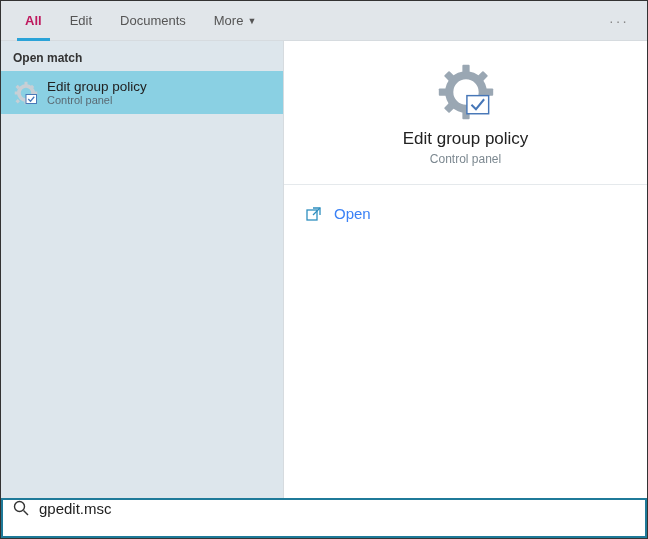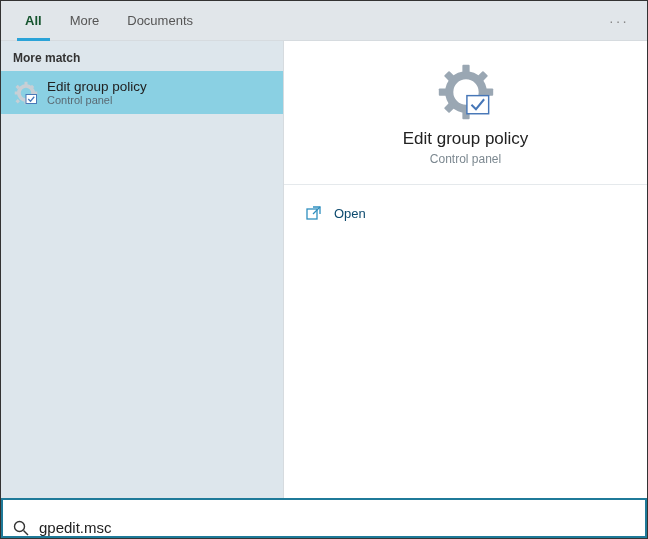--- a/index.html
+++ b/index.html
@@ -26,21 +26,21 @@
     .tab {
       padding: 0 14px;
       height: 40px;
       display: flex;
       align-items: center;
       font-size: 13px;
       color: #555;
       cursor: pointer;
       position: relative;
     }
-    .tab.active { color: #14532d; font-weight: 600; }
+    .tab.active { color: #be185d; font-weight: 600; }
     .tab.active::after {
       content: "";
       position: absolute;
       left: 6px; right: 6px; bottom: 0;
       height: 3px;
       background: #2aa3d8;
     }
     .tab .caret {
       margin-left: 4px;
       font-size: 9px;
@@ -121,40 +121,40 @@
     }
     .actions {
       padding: 14px 18px;
     }
     .action-row {
       display: flex;
       align-items: center;
       gap: 12px;
       padding: 6px 4px;
       cursor: pointer;
-      font-size: 13px;
-      color: #0c4a6e;
+      font-size: 15px;
+      color: #3b82f6;
     }
     .action-row .action-icon {
       width: 16px; height: 16px;
       display: flex; align-items: center; justify-content: center;
       color: #2f8fbf;
     }
     
     .search-bar {
       position: absolute;
       left: 0; right: 0; bottom: 0;
       height: 40px;
       background: #fff;
       border-top: 2px solid #1f7a99;
       border-left: 2px solid #1f7a99;
       border-right: 2px solid #1f7a99;
       border-bottom: 2px solid #1f7a99;
       display: flex;
-      align-items: flex-end;
+      align-items: flex-start;
       padding: 0 10px;
     }
     .search-bar .search-icon {
       width: 16px; height: 16px;
       color: #333;
       margin-right: 10px;
     }
     .search-bar input {
       border: none;
       outline: none;
@@ -166,31 +166,35 @@
     }
   </style>
 </head>
 <body>
 
 <div class="tabs">
   <div class="tab active">
       <span>All</span>
     </div>
   <div class="tab">
-      <span>More</span>
+      <span>Edit</span>
     </div>
   <div class="tab">
       <span>Documents</span>
     </div>
+  <div class="tab">
+    <span>More</span>
+    <span class="caret">▼</span>
+  </div>
   <div class="menu-more-dots">···</div>
 </div>
 
 <div class="main">
   <div class="left">
-    <div class="section-heading">More match</div>
+    <div class="section-heading">Open match</div>
     <div class="result-item selected">
       <div class="icon-wrap">
         <svg viewBox="0 0 32 32" width="24" height="24">
           <path fill="#c8cfd5" d="M16 4a12 12 0 1 0 0 24 12 12 0 0 0 0-24zm0 5a7 7 0 1 1 0 14 7 7 0 0 1 0-14z"></path>
           <path fill="#c8cfd5" d="M14 1h4v5h-4zM14 26h4v5h-4zM1 14h5v4H1zM26 14h5v4h-5zM5 5l3 3-3 3-3-3zM24 5l3 3-3 3-3-3zM5 24l3 3-3 3-3-3zM24 24l3 3-3 3-3-3z"></path>
           <rect x="16" y="18" width="14" height="12" fill="#fff" stroke="#4676b7" stroke-width="1.3"></rect>
           <path d="M19 24l3 3 5-6" fill="none" stroke="#4676b7" stroke-width="1.6"></path>
         </svg>
       </div>
       <div class="text">

